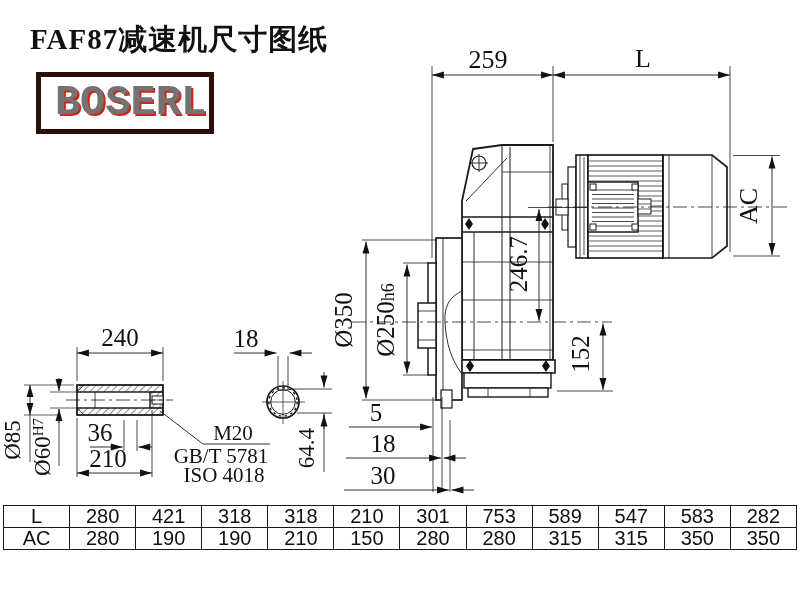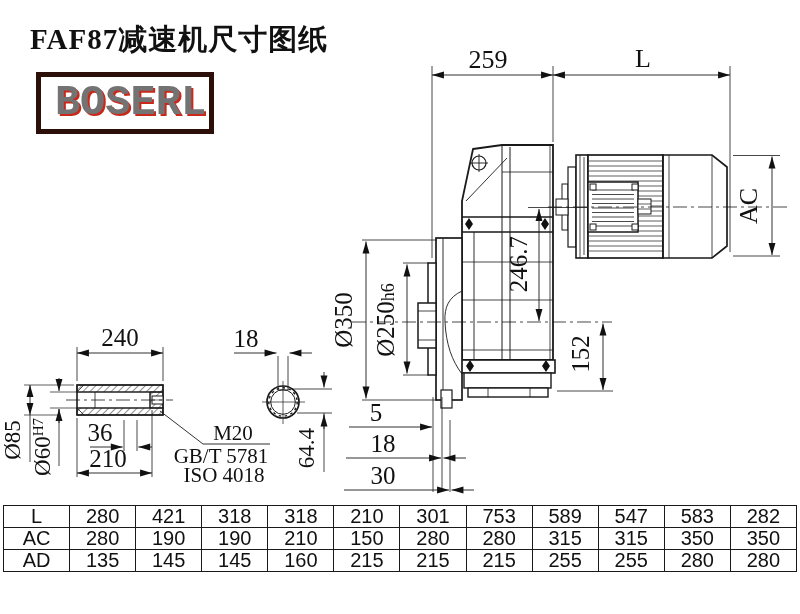--- a/index.html
+++ b/index.html
@@ -277,29 +277,15 @@
       <td>190</td>
       <td>210</td>
       <td>150</td>
       <td>280</td>
       <td>280</td>
       <td>315</td>
       <td>315</td>
       <td>350</td>
       <td>350</td>
     </tr>
-    <tr class="row">
-      <td>AD</td>
-      <td>135</td>
-      <td>145</td>
-      <td>145</td>
-      <td>160</td>
-      <td>215</td>
-      <td>215</td>
-      <td>215</td>
-      <td>255</td>
-      <td>255</td>
-      <td>280</td>
-      <td>280</td>
-    </tr>
   </tbody>
     </table>
 </div>
 
 </body></html>

